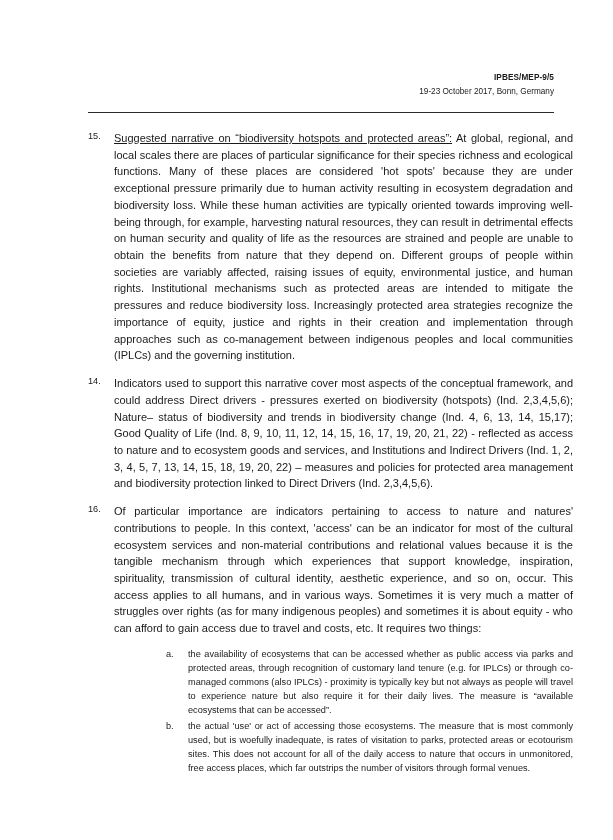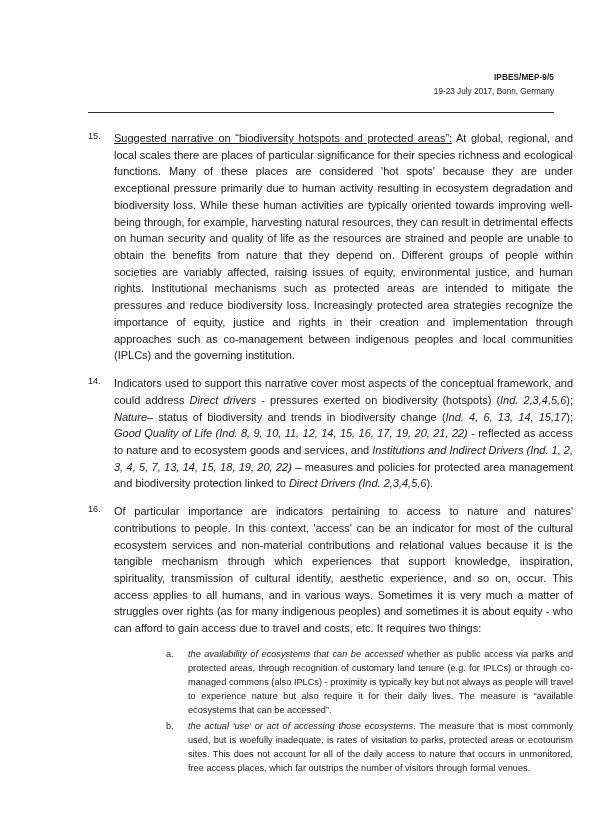--- a/index.html
+++ b/index.html
@@ -72,21 +72,20 @@
     position: absolute;
     left: 0;
     top: 0;
     font-size: 9.2px;
     line-height: 1.52;
   }
   .u {
     text-decoration: underline;
   }
   .i {
-    font-style: italic;
   }
   ol.sublist {
     list-style: none;
     margin: 4px 0 0 0;
     padding: 0;
   }
   ol.sublist > li {
     position: relative;
     padding-left: 22px;
     margin-left: 78px;
@@ -111,21 +110,21 @@
     font-size: 9.2px;
   }
 </style>
 </head>
 <body>
 
 <div class="page">
 
   <div class="header">
     <div class="doc-code">IPBES/MEP-9/5</div>
-    <div class="doc-meta">19-23 July 2017, Bonn, Germany</div>
+    <div class="doc-meta">19-23 October 2017, Bonn, Germany</div>
   </div>
 
   <div class="rule"></div>
 
   <div class="content">
 
 
     <div class="para-wrap">
       <span class="para-num">15.</span>
       <p class="para"><span class="u">Suggested narrative on “biodiversity hotspots and protected areas”:</span><span> At global, regional, and local scales there are places of particular significance for their species richness and ecological functions. Many of these places are considered 'hot spots' because they are under exceptional pressure primarily due to human activity resulting in ecosystem degradation and biodiversity loss. While these human activities are typically oriented towards improving well-being through, for example, harvesting natural resources, they can result in detrimental effects on human security and quality of life as the resources are strained and people are unable to obtain the benefits from nature that they depend on. Different groups of people within societies are variably affected, raising issues of equity, environmental justice, and human rights. Institutional mechanisms such as protected areas are intended to mitigate the pressures and reduce biodiversity loss. Increasingly protected area strategies recognize the importance of equity, justice and rights in their creation and implementation through approaches such as co-management between indigenous peoples and local communities (IPLCs) and the governing institution.</span></p>

